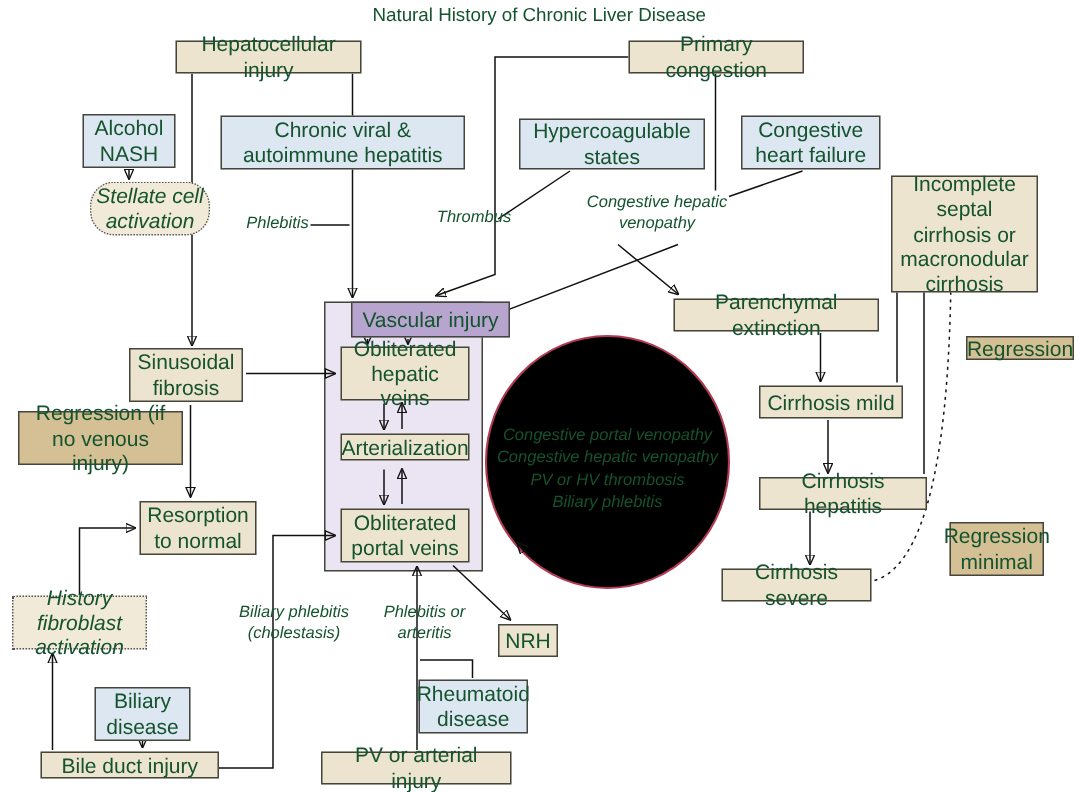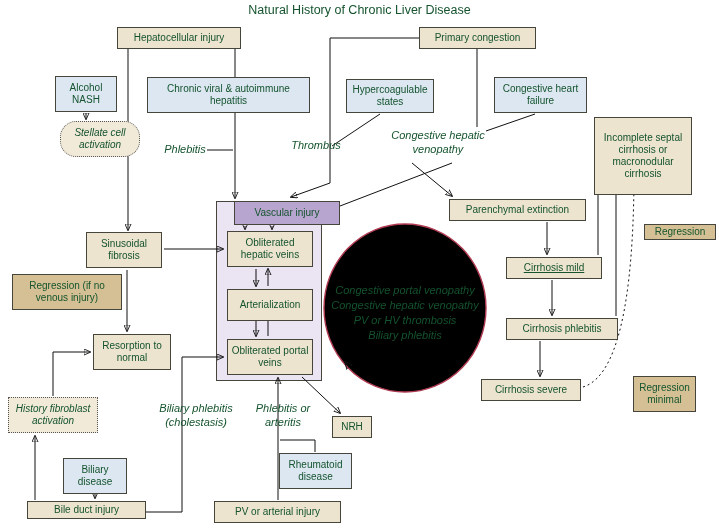--- a/index.html
+++ b/index.html
@@ -1,21 +1,21 @@
 <!DOCTYPE html>
 <html><head>
 <meta charset="utf-8">
 <style>
   html,body{margin:0;padding:0;background:#fff;}
   #stage{position:relative;width:719px;height:528px;background:#ffffff;overflow:hidden;
          font-family:"Liberation Sans",sans-serif;color:#14532d;}
   .title{position:absolute;left:0;top:3px;width:100%;text-align:center;
          font-size:12.5px;z-index:3;}
   .box{position:absolute;display:flex;align-items:center;justify-content:center;
-       text-align:center;font-size:10px;line-height:1.2;border:1px solid #45453c;
+       text-align:center;font-size:14px;line-height:1.2;border:1px solid #45453c;
        padding:1px 3px;box-sizing:border-box;z-index:2;}
   .tan{background:#ede4cf;}
   .blue{background:#dce7f2;}
   .dtan{background:#d4c094;}
   .dotted{background:#f1ead9;border:1.5px dotted #555;font-style:italic;}
   .purple{background:#b7a5cf;}
   .pcontainer{position:absolute;background:#eae4f3;border:1px solid #45453c;
               box-sizing:border-box;z-index:0;}
   .flabel{position:absolute;font-size:11px;font-style:italic;line-height:1.25;
           text-align:center;z-index:2;}
@@ -85,39 +85,39 @@
     <path d="M583,387 C626,374 633,262 634,185" stroke="#2f9d9d" stroke-dasharray="2 3" marker-end="url(#mt)"></path>
 
     <ellipse cx="405" cy="308" rx="81" ry="84" stroke="#b13b52" stroke-width="1.4"></ellipse>
     <path d="M353,371 L345,362" stroke="#b13b52" stroke-width="1.4" marker-end="url(#mr)"></path>
   </svg>
 
   <div class="box tan" style="left:117px;top:27px;width:124px;height:22px;">Hepatocellular injury</div>
   <div class="box tan" style="left:419px;top:27px;width:117px;height:22px;">Primary congestion</div>
   <div class="box blue" style="left:55px;top:76px;width:62px;height:36px;">Alcohol NASH</div>
   <div class="box blue" style="left:147px;top:77px;width:163px;height:36px;">Chronic viral &amp; autoimmune hepatitis</div>
-  <div class="box blue" style="left:346px;top:79px;width:88px;height:34px;">Hypercoagulable states</div>
+  <div class="box blue" style="left:346px;top:79px;width:124px;height:34px;">Hypercoagulable states</div>
   <div class="box blue" style="left:494px;top:77px;width:93px;height:36px;">Congestive heart failure</div>
   <div class="box dotted" style="left:60px;top:121px;width:80px;height:36px;border-radius:16px;">Stellate cell activation</div>
   <div class="box tan" style="left:594px;top:117px;width:98px;height:78px;">Incomplete septal cirrhosis or macronodular cirrhosis</div>
   <div class="box dtan" style="left:644px;top:224px;width:72px;height:16px;">Regression</div>
 
   <div class="box purple" style="left:216px;top:201px;width:106px;height:24px;margin-left:18px;">Vascular injury</div>
   <div class="box tan" style="left:227px;top:231px;width:86px;height:36px;">Obliterated hepatic veins</div>
-  <div class="box tan" style="left:227px;top:289px;width:86px;height:32px;text-align:center;">Arterialization</div>
+  <div class="box tan" style="left:227px;top:289px;width:86px;height:18px;text-align:center;">Arterialization</div>
   <div class="box tan" style="left:227px;top:339px;width:86px;height:36px;">Obliterated portal veins</div>
 
   <div class="box tan" style="left:449px;top:199px;width:137px;height:22px;">Parenchymal extinction</div>
   <div class="box tan" style="left:86px;top:232px;width:76px;height:36px;">Sinusoidal fibrosis</div>
-  <div class="box tan" style="left:506px;top:257px;width:96px;height:22px;text-decoration:underline;">Cirrhosis mild</div>
+  <div class="box tan" style="left:506px;top:257px;width:96px;height:22px;">Cirrhosis mild</div>
   <div class="box dtan" style="left:12px;top:274px;width:110px;height:36px;">Regression (if no venous injury)</div>
-  <div class="box tan" style="left:506px;top:318px;width:112px;height:22px;">Cirrhosis phlebitis</div>
+  <div class="box tan" style="left:506px;top:318px;width:112px;height:22px;">Cirrhosis hepatitis</div>
   <div class="box tan" style="left:93px;top:334px;width:78px;height:36px;">Resorption to normal</div>
   <div class="box tan" style="left:481px;top:379px;width:100px;height:22px;">Cirrhosis severe</div>
-  <div class="box dtan" style="left:633px;top:376px;width:63px;height:36px;">Regression minimal</div>
+  <div class="box dtan" style="left:633px;top:348px;width:63px;height:36px;">Regression minimal</div>
   <div class="box dotted" style="left:8px;top:397px;width:90px;height:36px;">History fibroblast activation</div>
   <div class="box tan" style="left:332px;top:416px;width:40px;height:22px;text-align:right;">NRH</div>
   <div class="box blue" style="left:279px;top:453px;width:73px;height:36px;">Rheumatoid disease</div>
   <div class="box blue" style="left:63px;top:458px;width:64px;height:36px;">Biliary disease</div>
   <div class="box tan" style="left:27px;top:501px;width:119px;height:18px;">Bile duct injury</div>
   <div class="box tan" style="left:214px;top:501px;width:127px;height:22px;">PV or arterial injury</div>
 
   <div class="flabel" style="left:160px;top:143px;width:50px;">Phlebitis</div>
   <div class="flabel" style="left:288px;top:139px;width:56px;">Thrombus</div>
   <div class="flabel" style="left:381px;top:129px;width:114px;">Congestive hepatic venopathy</div>

